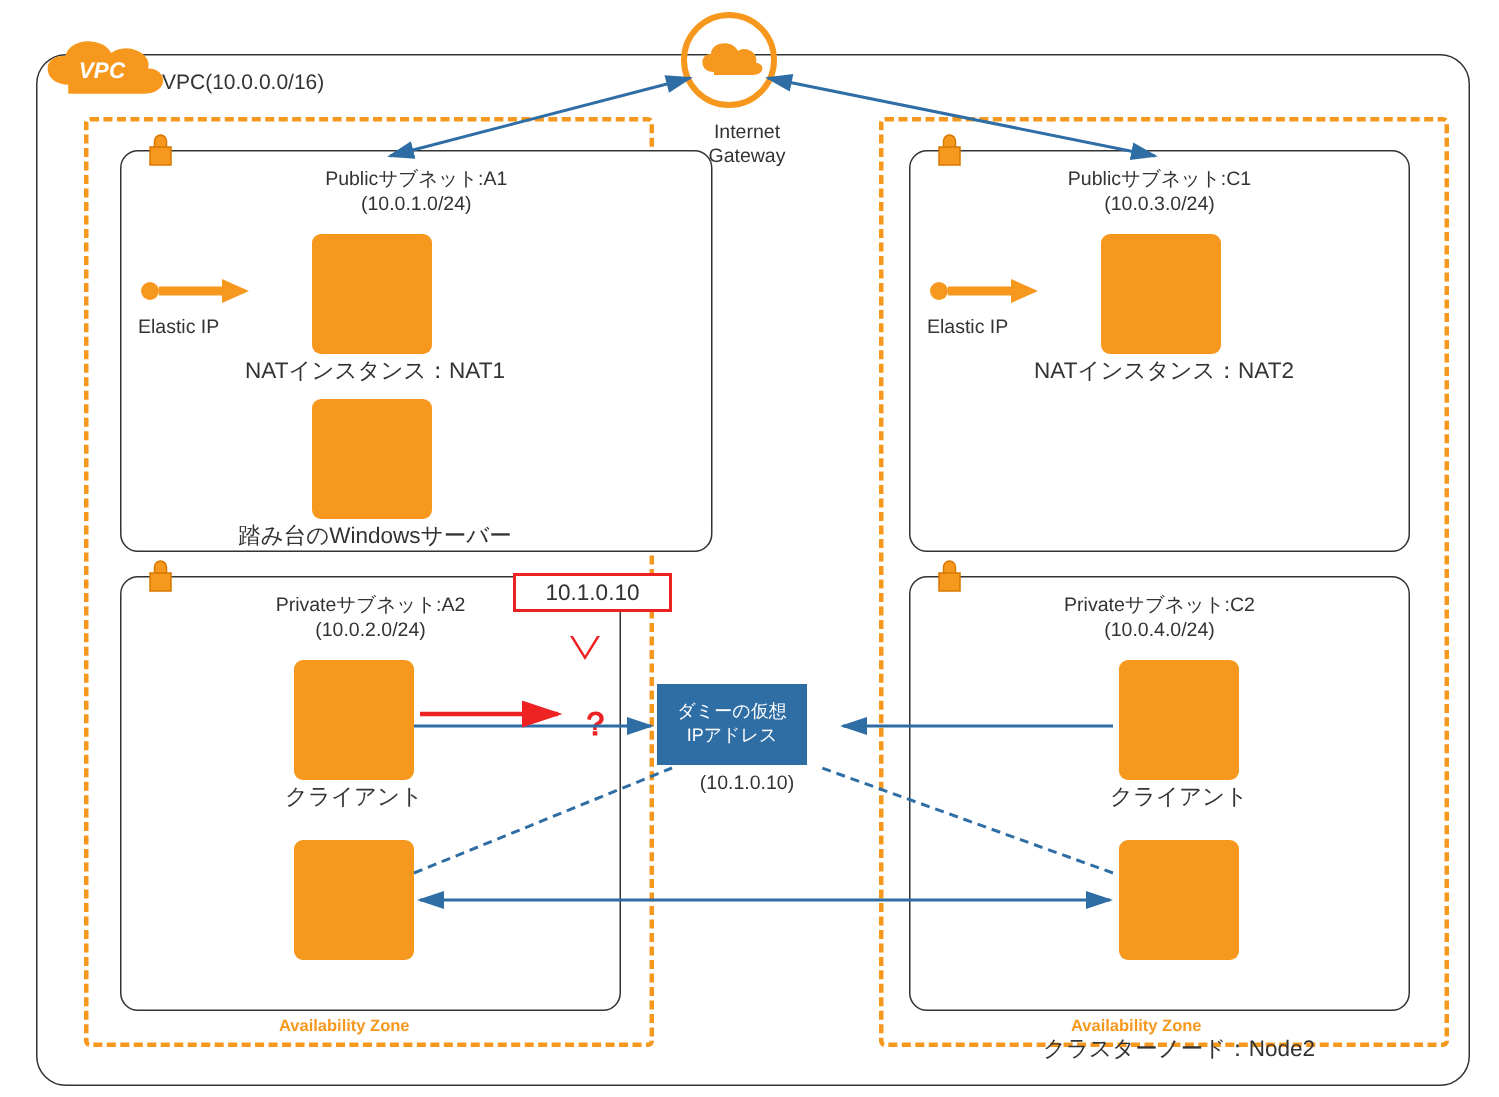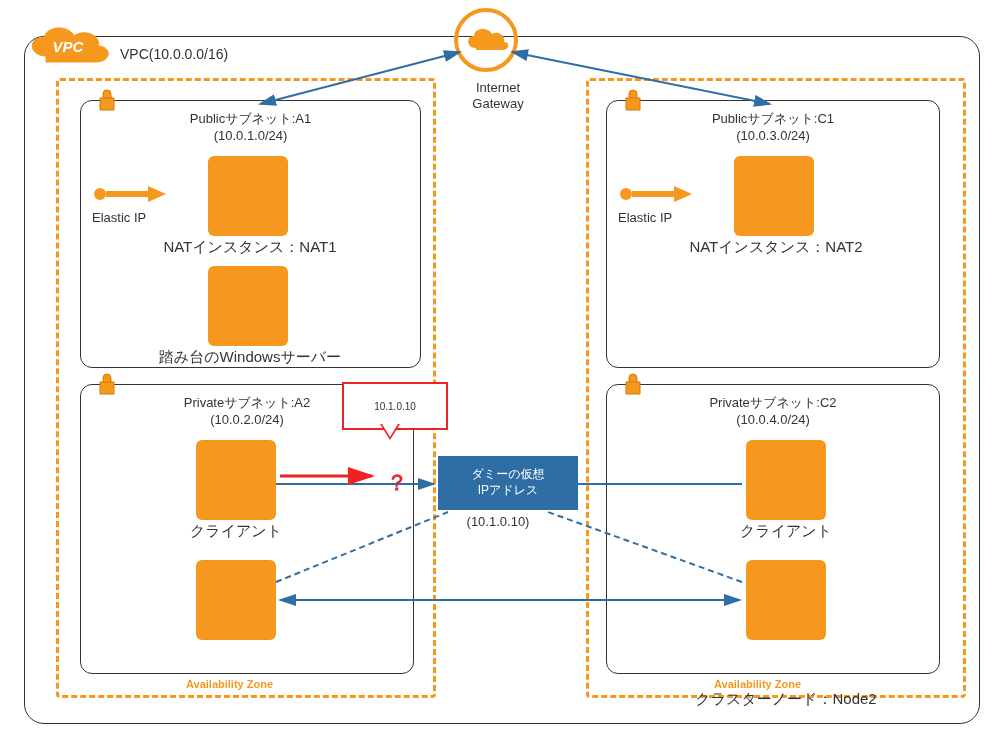--- a/index.html
+++ b/index.html
@@ -1,42 +1,42 @@
 <!DOCTYPE html>
 <html><head>
 <meta charset="utf-8">
 <style>
   * { box-sizing: border-box; margin: 0; padding: 0; }
   body { font-family: "Meiryo", "Hiragino Sans", Arial, sans-serif; font-size: 13px; color: #333; background: #fff; }
   .canvas { position: relative; width: 999px; height: 731px; }
   .abs { position: absolute; }
   .vpc-outer { border: 1px solid #333; border-radius: 20px; left: 24px; top: 36px; width: 956px; height: 688px; }
   .vpc-badge { left: 24px; top: 22px; }
-  .vpc-label { left: 120px; top: 46px; font-size: 14px; }
+  .vpc-label { left: 108px; top: 46px; font-size: 14px; }
   .az { border: 3px dashed #F7981E; border-radius: 4px; }
   .az-left { left: 56px; top: 78px; width: 380px; height: 620px; }
   .az-right { left: 586px; top: 78px; width: 380px; height: 620px; }
   .az-label { color: #F7981E; font-weight: bold; font-size: 11px; }
   .az-label-left { left: 186px; top: 678px; }
   .az-label-right { left: 714px; top: 678px; }
   .subnet { border: 1px solid #333; border-radius: 12px; background: #fff; }
-  .sub-a1 { left: 80px; top: 100px; width: 341px; height: 268px; }
+  .sub-a1 { left: 80px; top: 100px; width: 395px; height: 268px; }
   .sub-c1 { left: 606px; top: 100px; width: 334px; height: 268px; }
   .sub-a2 { left: 80px; top: 384px; width: 334px; height: 290px; }
   .sub-c2 { left: 606px; top: 384px; width: 334px; height: 290px; }
   .subnet-title { text-align: center; width: 100%; line-height: 1.3; }
   .sub-a1 .subnet-title, .sub-c1 .subnet-title { top: 10px; }
   .sub-a2 .subnet-title, .sub-c2 .subnet-title { top: 10px; }
   .box { background: #F7981E; border-radius: 6px; }
   .box80 { width: 80px; height: 80px; }
   .igw-icon { left: 454px; top: 8px; }
   .igw-label { left: 448px; top: 80px; text-align: center; width: 100px; line-height: 1.2; }
-  .dummy-box { left: 438px; top: 456px; width: 140px; height: 54px; background: #2F6DA5; color: #fff; border: 1px solid #2F6DA5; display: flex; align-items: center; justify-content: center; text-align: center; font-size: 12px; line-height: 1.3;}
+  .dummy-box { left: 438px; top: 456px; width: 100px; height: 54px; background: #2F6DA5; color: #fff; border: 1px solid #2F6DA5; display: flex; align-items: center; justify-content: center; text-align: center; font-size: 12px; line-height: 1.3;}
   .dummy-label { left: 438px; top: 514px; width: 120px; text-align: center; }
-  .callout { border: 2px solid #E22; background: #fff; left: 342px; top: 382px; width: 106px; height: 48px; display:flex; align-items:center; justify-content:center; font-size:10px; color:#333;}
+  .callout { border: 2px solid #E22; background: #fff; left: 342px; top: 382px; width: 106px; height: 26px; display:flex; align-items:center; justify-content:center; font-size:15px; color:#333;}
   .callout-tail { position:absolute; left: 380px; top: 424px; width:0; height:0; border-left: 10px solid transparent; border-right: 10px solid transparent; border-top: 16px solid #E22; }
   .callout-tail-inner { position:absolute; left: 382px; top: 424px; width:0; height:0; border-left: 8px solid transparent; border-right: 8px solid transparent; border-top: 13px solid #fff; }
   .label-below { text-align: center; font-size: 15px; }
   .qmark { color: #E22; font-size: 22px; font-weight: bold; left: 386px; top: 468px; }
   svg.overlay { position:absolute; left:0; top:0; width:999px; height:731px; pointer-events:none; }
 </style>
 </head>
 <body>
 
 <div class="canvas">

